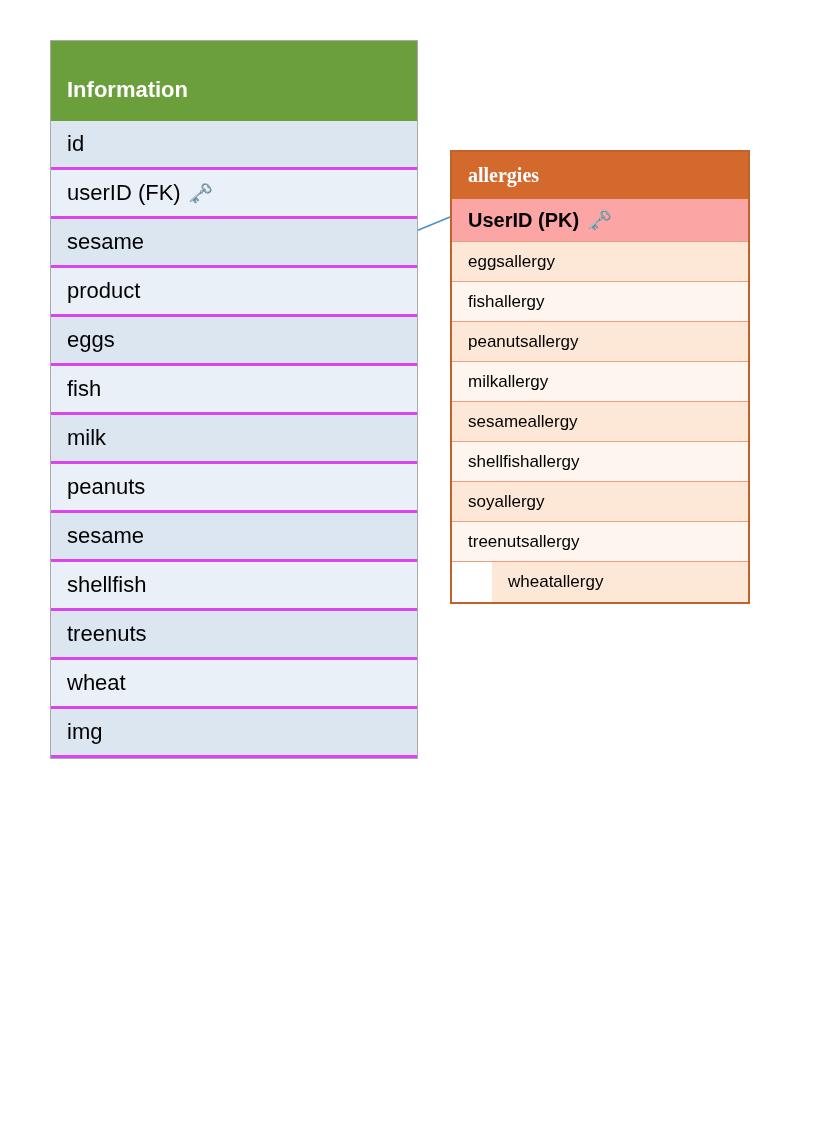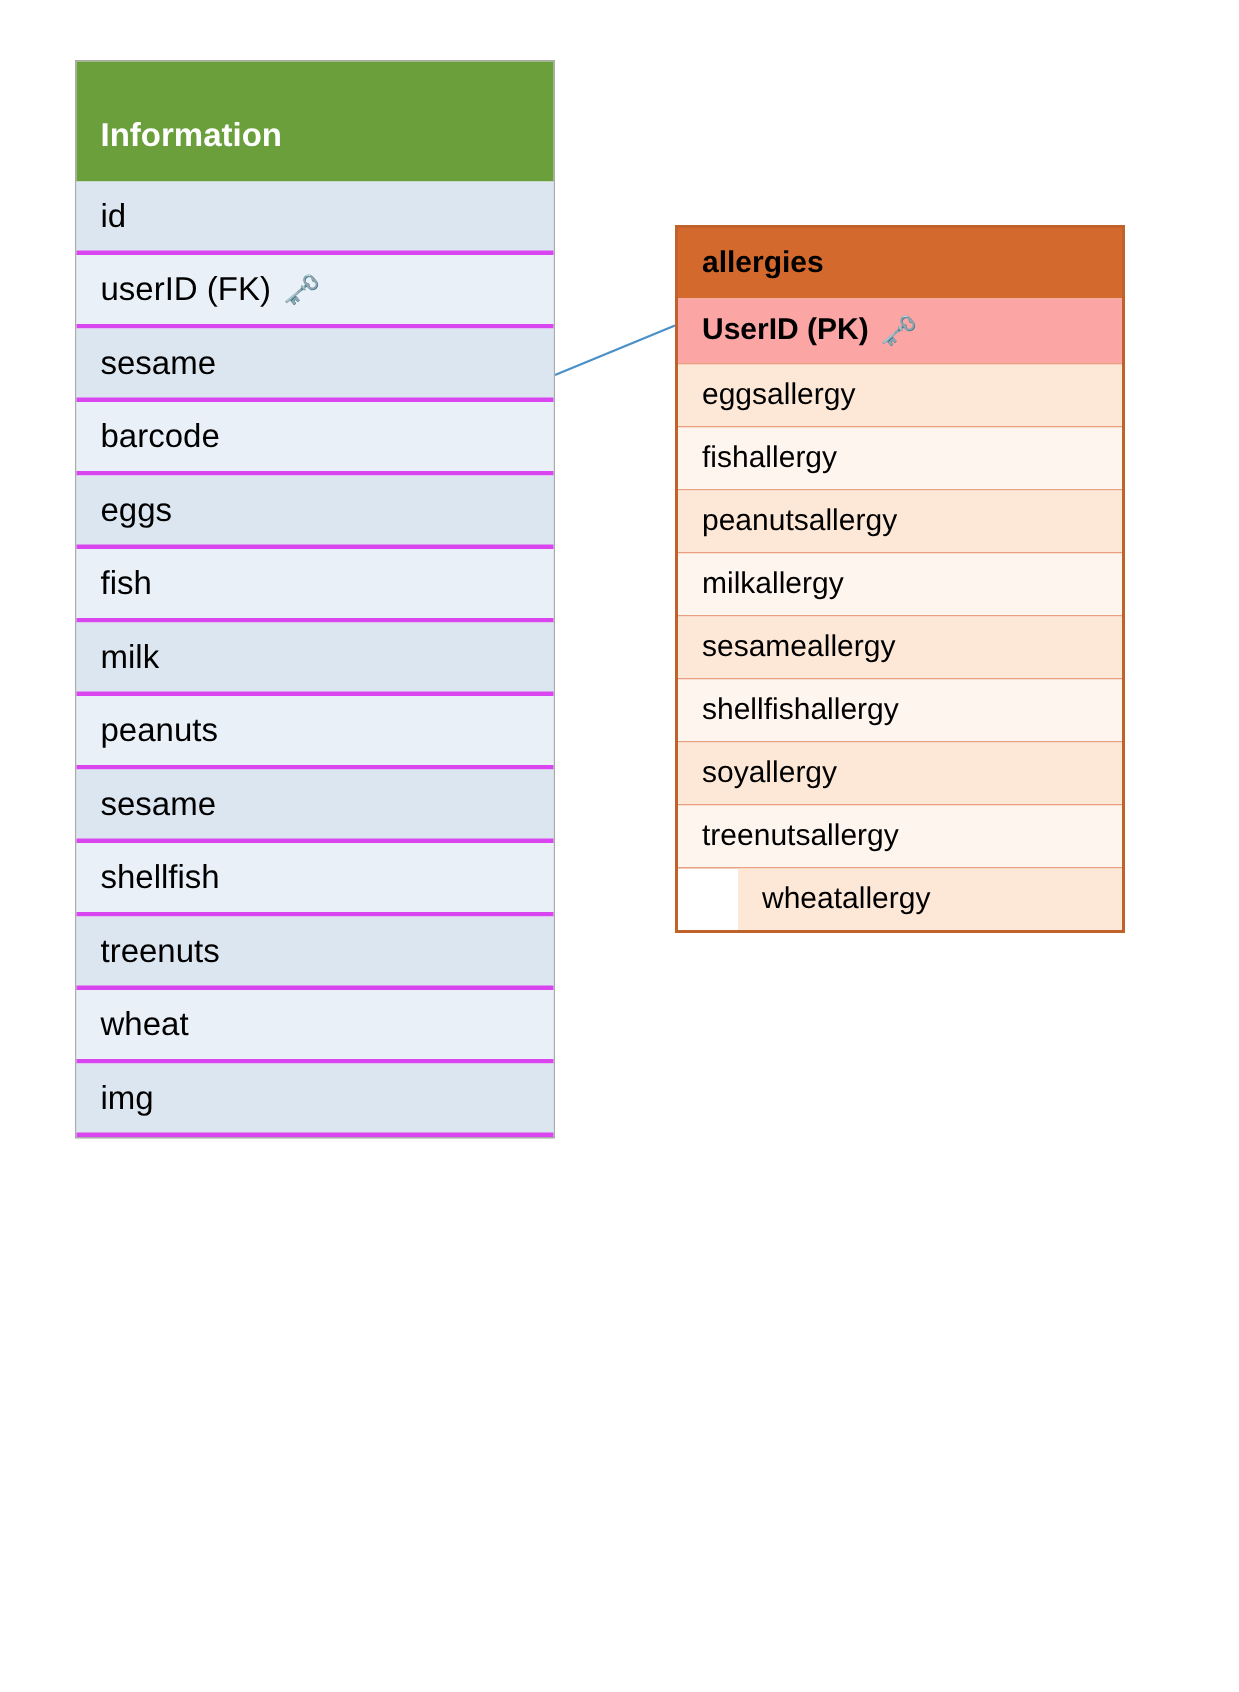--- a/index.html
+++ b/index.html
@@ -28,21 +28,21 @@
       height: 100%;
       pointer-events: none;
       z-index: 1;
     }
 
     
     .table-information {
       position: absolute;
       left: 30px;
       top: 20px;
-      width: 320px;
+      width: 368px;
       border: 1px solid #aaa;
       z-index: 2;
     }
 
     .table-information .table-header {
       background-color: #6a9f3c;
       color: white;
       font-weight: bold;
       font-size: 22px;
       padding: 18px 16px;
@@ -78,29 +78,30 @@
       position: absolute;
       left: 430px;
       top: 130px;
       width: 300px;
       border: 2px solid #c0622a;
       z-index: 2;
     }
 
     .table-allergies .table-header {
       background-color: #d4692e;
-      color: #000000;
+      color: #ffffff;
       font-weight: bold;
       font-size: 20px;
       padding: 12px 16px;
+      font-family: Liberation Serif, serif;
     }
 
     .table-allergies .table-row {
       padding: 9px 16px;
-      font-size: 20px;
+      font-size: 17px;
       border-bottom: 1px solid #e8a080;
       min-height: 40px;
       display: flex;
       align-items: center;
       gap: 8px;
     }
 
     .table-allergies .table-row.pk-row {
       background-color: #fca5a5;
       font-weight: bold;
@@ -141,21 +142,21 @@
           <span>id</span>
         </div>
         <div class="table-row">
           <span>userID (FK)</span>
           <span class="key-icon">🗝️</span>
         </div>
         <div class="table-row">
           <span>sesame</span>
         </div>
         <div class="table-row">
-          <span>barcode</span>
+          <span>product</span>
         </div>
         <div class="table-row">
           <span>eggs</span>
         </div>
         <div class="table-row">
           <span>fish</span>
         </div>
         <div class="table-row">
           <span>milk</span>
         </div>

